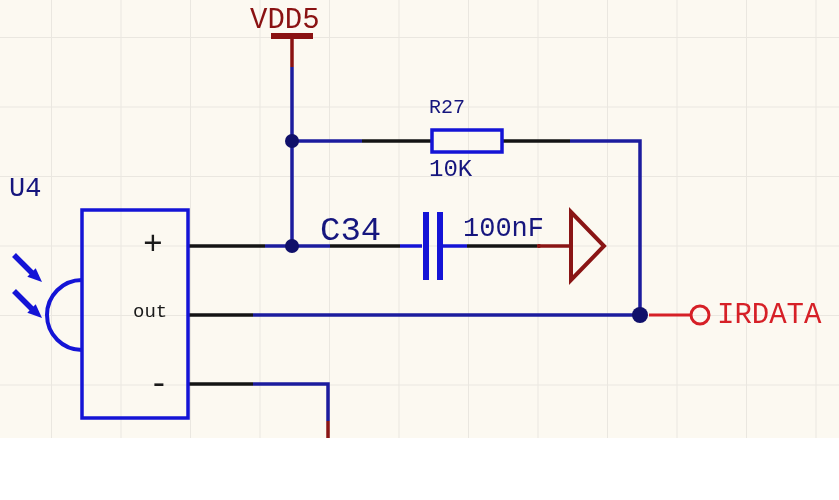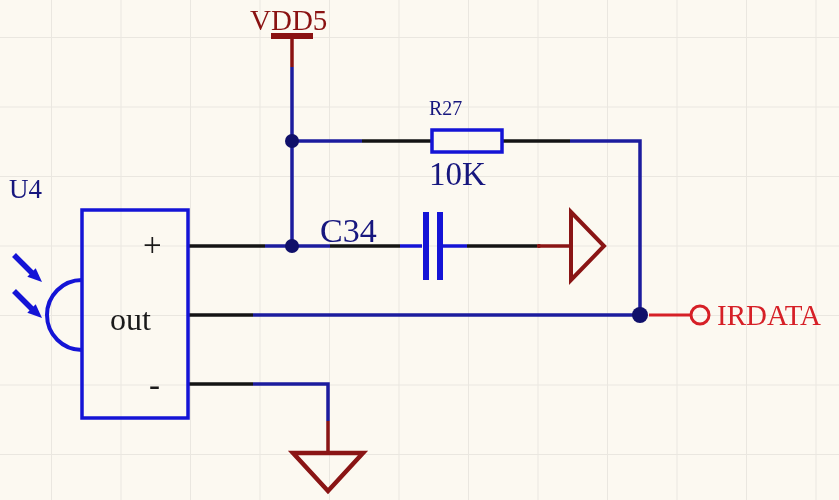--- a/index.html
+++ b/index.html
@@ -3,28 +3,28 @@
 <meta charset="utf-8">
 <style>
   :root{
     --background:#fcf9f1; --grid-line:#eae7e0;
     --symbol-blue:#1414d6; --wire-blue:#1c1c9e; --junction-blue:#10106a;
     --pin-black:#141414; --power-dark-red:#8a1212; --port-dark-red:#8a1515;
     --net-red:#d62027; --label-navy:#16167e; --pin-text-black:#1a1a1a;
   }
   html,body{margin:0;padding:0;}
   #canvas{
-    position:relative; width:839px; height:500px; overflow:hidden;
+    position:relative; width:839px; height:438px; overflow:hidden;
     background-color:var(--background);
     background-image:
       linear-gradient(to right, var(--grid-line) 1px, transparent 1px),
       linear-gradient(to bottom, var(--grid-line) 1px, transparent 1px);
     background-size:69.5px 69.5px;
     background-position:51px 37px;
-    font-family:Liberation Serif, serif;
+    font-family:Liberation Mono, monospace;
   }
   #wires{position:absolute; left:0; top:0;}
   .lbl{position:absolute; line-height:1; white-space:nowrap; user-select:none;}
   .navy{color:var(--label-navy);}
   .darkred{color:var(--power-dark-red);}
   .red{color:var(--net-red);}
   .pintxt{color:var(--pin-text-black);}
 </style>
 </head>
 <body>
@@ -93,20 +93,21 @@
       <circle cx="700" cy="315" r="9" style="stroke:var(--net-red)" stroke-width="3" fill="none"></circle>
     </g>
 
     <circle cx="292" cy="141" r="7" style="fill:var(--junction-blue)"></circle>
     <circle cx="292" cy="246" r="7" style="fill:var(--junction-blue)"></circle>
     <circle cx="640" cy="315" r="8" style="fill:var(--junction-blue)"></circle>
   </svg>
 
   <div class="lbl darkred" style="left:250px; top:6px;  font-size:29px;">VDD5</div>
   <div class="lbl navy" style="left:429px; top:98px; font-size:20px;">R27</div>
-  <div class="lbl navy" style="left:429px; top:158px;font-size:33px;">10K</div>
+  <div class="lbl navy" style="left:429px; top:158px;font-size:24px;">10K</div>
   <div class="lbl navy" style="left:320px; top:214px;font-size:34px;">C34</div>
+  <div class="lbl navy" style="left:463px; top:216px;font-size:27px;">100nF</div>
   <div class="lbl navy" style="left:9px;   top:176px;font-size:27px;">U4</div>
   <div class="lbl red" style="left:717px; top:301px;font-size:29px;">IRDATA</div>
   <div class="lbl pintxt" style="left:143px; top:229px;font-size:33px;">+</div>
-  <div class="lbl pintxt" style="left:110px; top:303px;font-size:32px;">out</div>
+  <div class="lbl pintxt" style="left:133px; top:303px;font-size:19px;">out</div>
   <div class="lbl pintxt" style="left:149px; top:369px;font-size:33px;">-</div>
 </div>
 
 </body></html>

